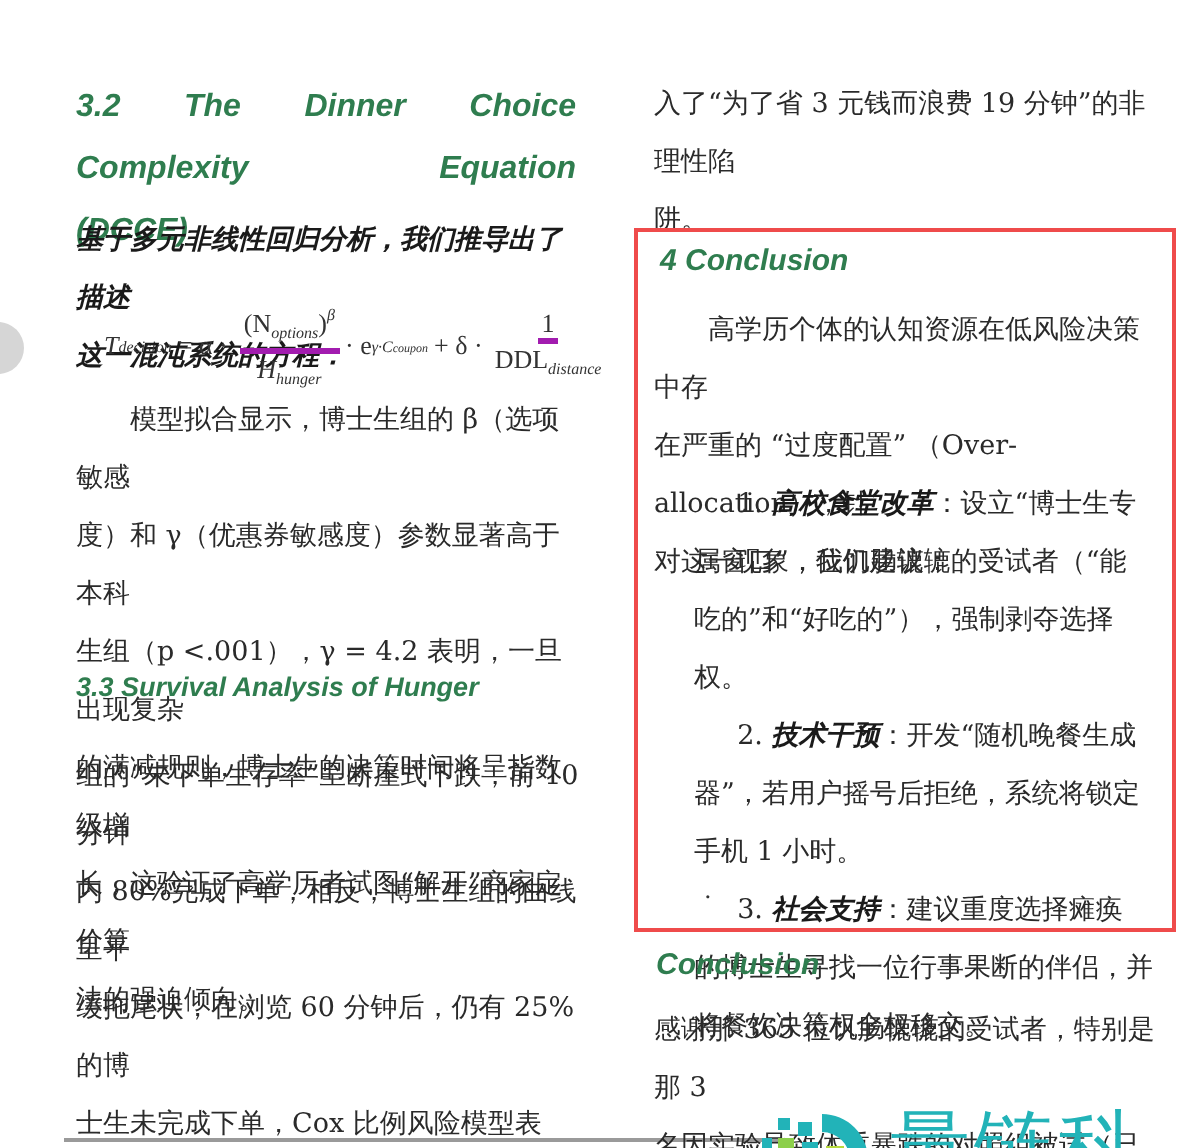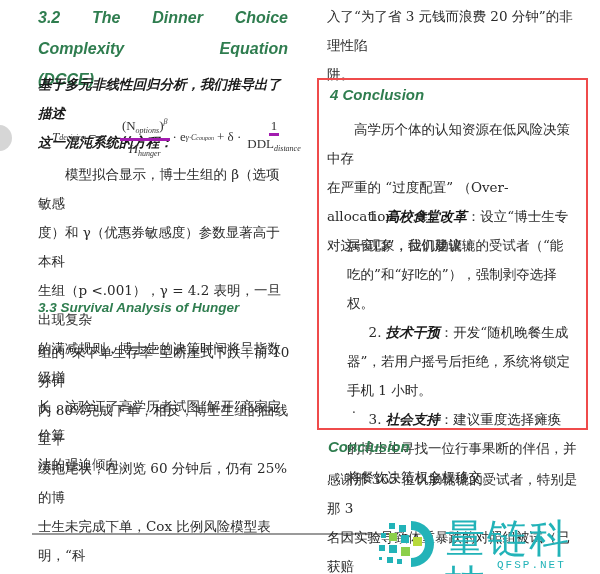--- a/index.html
+++ b/index.html
@@ -2,21 +2,21 @@
 <html><head>
 <meta charset="utf-8">
 <style>
   html, body { margin: 0; padding: 0; }
   body {
     width: 600px; height: 574px; overflow: hidden; background: #ffffff;
     position: relative;
     font-family: "DejaVu Serif", "Liberation Serif", serif;
     color: #222;
   }
-  .abs { position: absolute; }
+  .abs { position: absolute; margin-top: 36px; }
   .heading {
     font-family: "Liberation Sans", "DejaVu Sans", sans-serif;
     font-style: italic; font-weight: bold; color: #2f7d4f;
   }
   .h32 { left: 38px; top: 2px; width: 250px; font-size: 16px; line-height: 31px; text-align: justify; text-align-last: justify; }
   .h32 .l2 { text-align-last: left; }
   .body-text { font-size: 13.5px; line-height: 29px; color: #2a2a2a; }
   .bold-cn { font-weight: bold; color: #1a1a1a; font-family: "DejaVu Sans", sans-serif; font-style: italic; }
   .left-col { left: 38px; width: 252px; }
   .indent { text-indent: 2em; }
@@ -98,21 +98,21 @@
   <div>组的“未下单生存率”呈断崖式下跌，前 10 分钟</div>
   <div>内 80%完成下单，相反，博士生组的曲线呈平</div>
   <div>缓拖尾状，在浏览 60 分钟后，仍有 25%的博</div>
   <div>士生未完成下单，Cox 比例风险模型表明，“科</div>
 
 </div>
 
 <div class="abs rule"></div>
 
 <div class="abs right-col body-text" style="top:2px;">
-  <div>入了“为了省 3 元钱而浪费 20 分钟”的非理性陷</div>
+  <div>入了“为了省 3 元钱而浪费 19 分钟”的非理性陷</div>
   <div>阱。</div>
 </div>
 
 <div class="abs red-box"></div>
 
 <div class="abs heading" style="left:330px; top:86px; font-size:15px;">4 Conclusion</div>
 
 <div class="abs right-col body-text" style="top:115px;">
   <div class="indent">高学历个体的认知资源在低风险决策中存</div>
   <div>在严重的 “过度配置” （Over-allocation），针</div>

